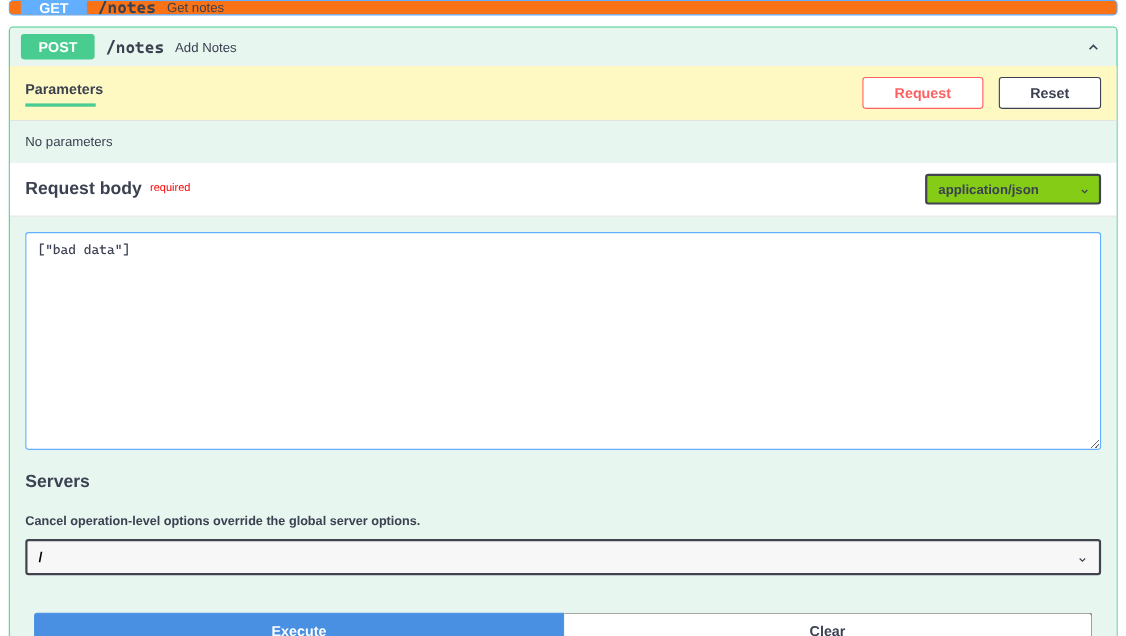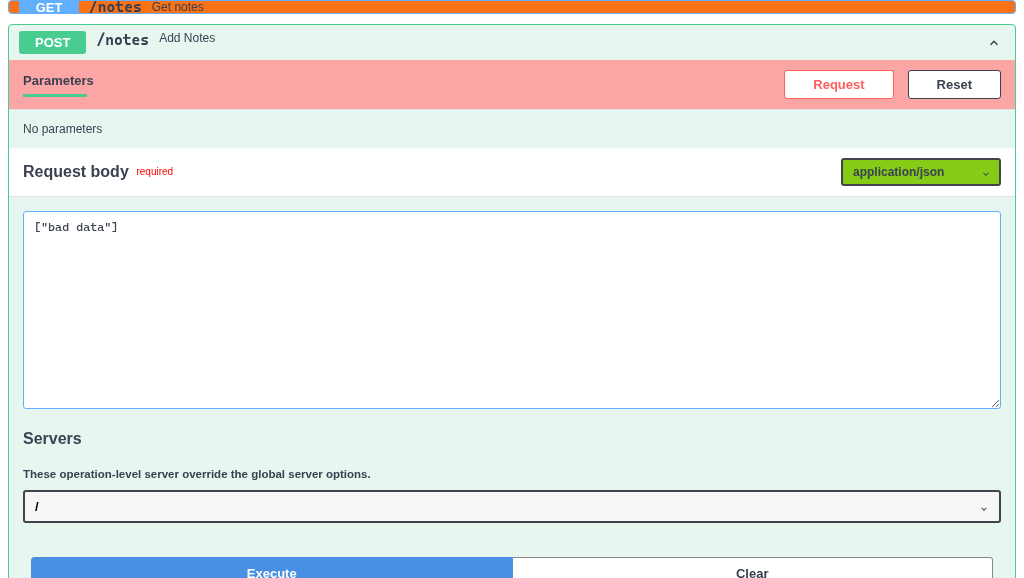--- a/index.html
+++ b/index.html
@@ -52,39 +52,40 @@
       color: #3b4151;
     }
     .post-panel {
       border: 1px solid #49cc90;
       background: #e8f6f0;
       border-radius: 4px;
       margin-bottom: 10px;
     }
     .panel-header {
       display: flex;
+      align-items: center;
       padding: 6px 10px;
       gap: 10px;
       position: relative;
       cursor: pointer;
     }
     .chevron {
       position: absolute;
       right: 14px;
       top: 50%;
       transform: translateY(-50%);
       width: 14px;
       height: 14px;
     }
     .chevron svg {
       width: 14px;
       height: 14px;
     }
     .section-header {
-      background: #fca5a5;
+      background: #fef9c3;
       padding: 10px 14px;
       display: flex;
       align-items: center;
       justify-content: space-between;
       border-bottom: 1px solid #e3e3e3;
     }
     .section-header .title-wrap {
       display: flex;
       flex-direction: column;
     }
@@ -306,21 +307,21 @@
       </span>
     </div>
   </div>
 
   <div class="body-area">
     <textarea class="body-textarea" style="">["bad data"]</textarea>
   </div>
 
   <div class="servers-section">
     <div class="servers-title">Servers</div>
-    <div class="servers-desc">These operation-level server override the global server options.</div>
+    <div class="servers-desc">Cancel operation-level options override the global server options.</div>
     <div class="servers-select-wrap">
       <select class="servers-select">
         <option>/</option>
       </select>
       <span class="caret">
         <svg viewBox="0 0 24 24" fill="none" stroke="#3b4151" stroke-width="2.5">
             <polyline points="6 9 12 15 18 9"></polyline>
           </svg>
       </span>
     </div>

